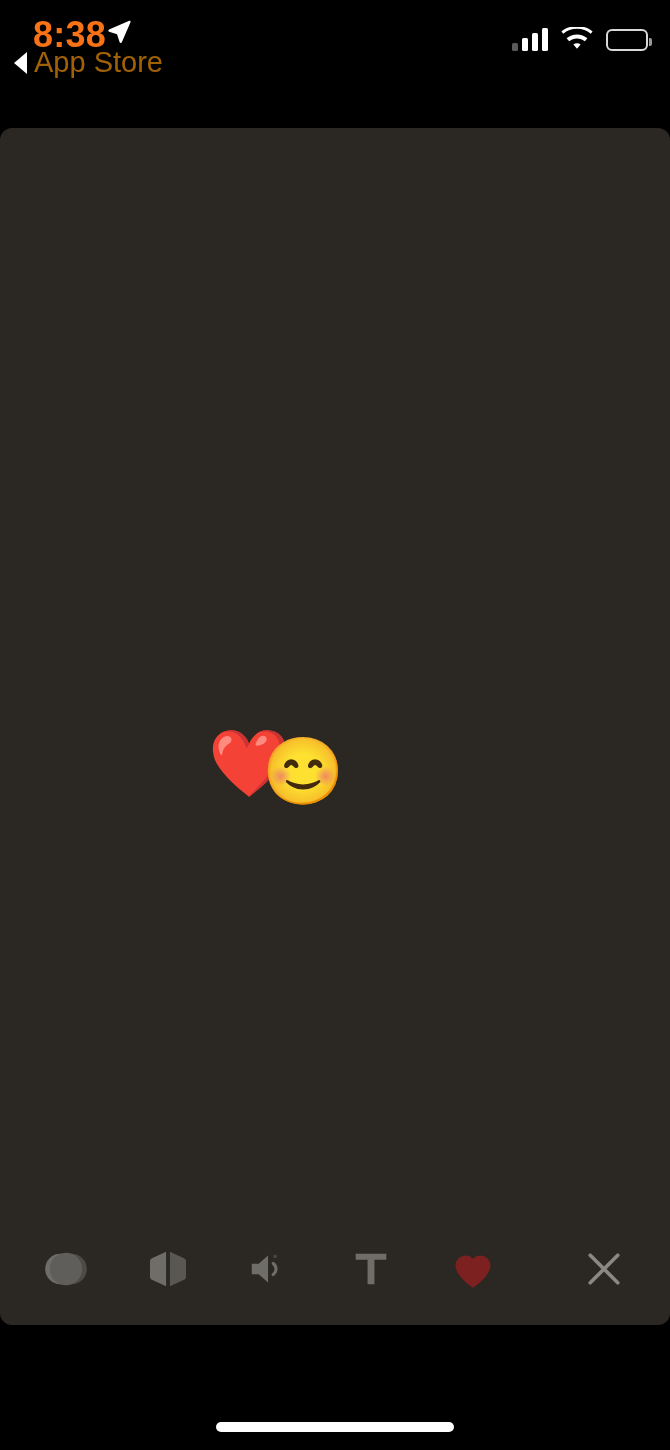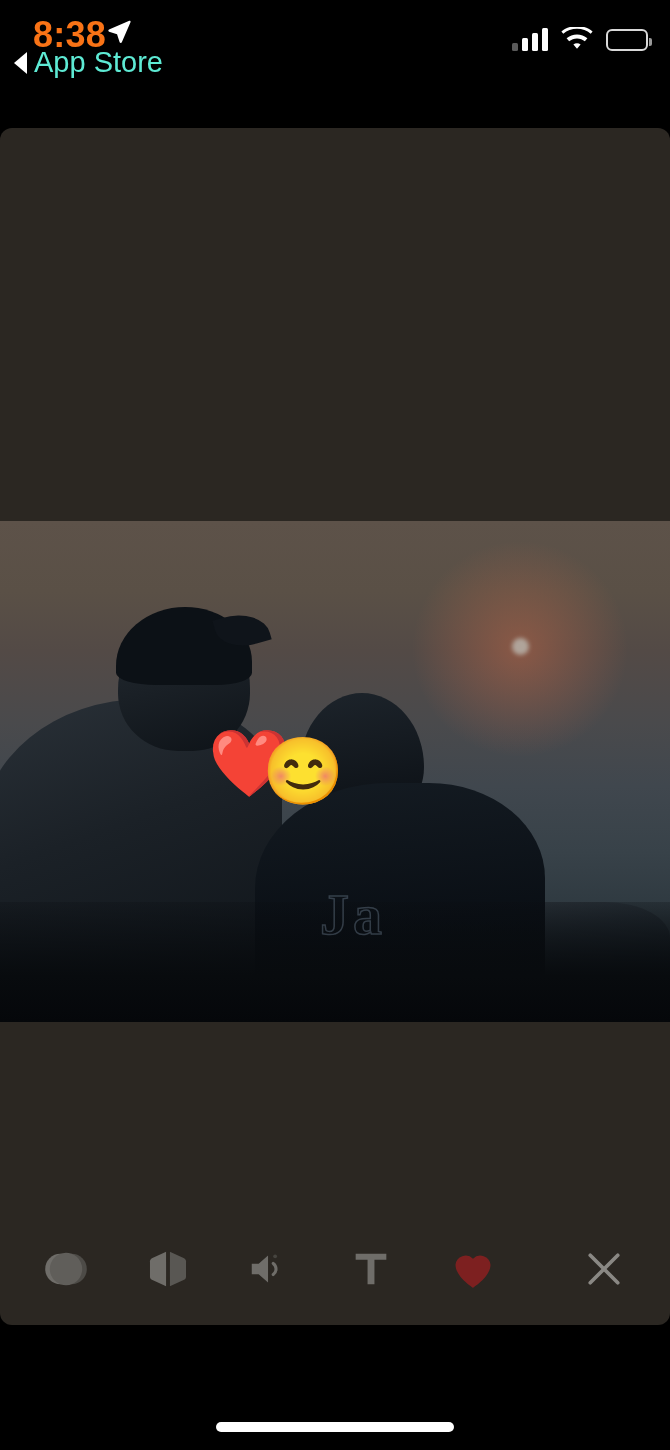--- a/index.html
+++ b/index.html
@@ -38,21 +38,21 @@
     position:absolute; left:14px; top:46px;
     display:flex; align-items:center; gap:7px;
   }
   .sb-back-tri {
     width:0;height:0;
     border-top:11px solid transparent;
     border-bottom:11px solid transparent;
     border-right:13px solid #fff;
   }
   .sb-back-label {
-    color:#5eead4; font-size:29px; font-weight:400;
+    color:#a16207; font-size:29px; font-weight:400;
   }
   .sb-right {
     position:absolute; right:22px; top:27px;
     display:flex; align-items:flex-end; gap:13px;
   }
   .bars { display:flex; align-items:flex-end; gap:4px; height:24px; }
   .bars i { display:block; width:6px; background:#fff; border-radius:1.5px; }
   .bars i.b1 { height:8px;  background:#5a5a5a; }
   .bars i.b2 { height:13px; }
   .bars i.b3 { height:18px; }
@@ -249,33 +249,20 @@
       </svg>
 
       <span class="batt">
         <span class="lvl"></span>
       </span>
     </div>
   </div>
 
   <div class="editor">
 
-    <div class="photo">
-      <div class="sky"></div>
-      <div class="sun"></div>
-      <div class="rock"></div>
-      <div class="sil man-body"></div>
-      <div class="sil man-head"></div>
-      <div class="sil man-hair"></div>
-      <div class="sil man-tuft"></div>
-      <div class="sil woman-head"></div>
-      <div class="sil woman-body"></div>
-      <div class="ground"></div>
-      <div class="shirt-print">Ja</div>
-    </div>
 
     <div class="toolbar">
       <span class="tool-sp"></span>
 
       <div class="tool">
         <svg width="52" height="52" viewBox="0 0 24 24">
           <circle cx="9.4" cy="12" r="7" fill="#6f6d69"></circle>
           <circle cx="14.6" cy="12" r="7" fill="#4d4b47"></circle>
           <path d="M14.6 5a7 7 0 0 0-5.2 14 7 7 0 0 0 5.2-14z" fill="#605e5a"></path>
         </svg>

